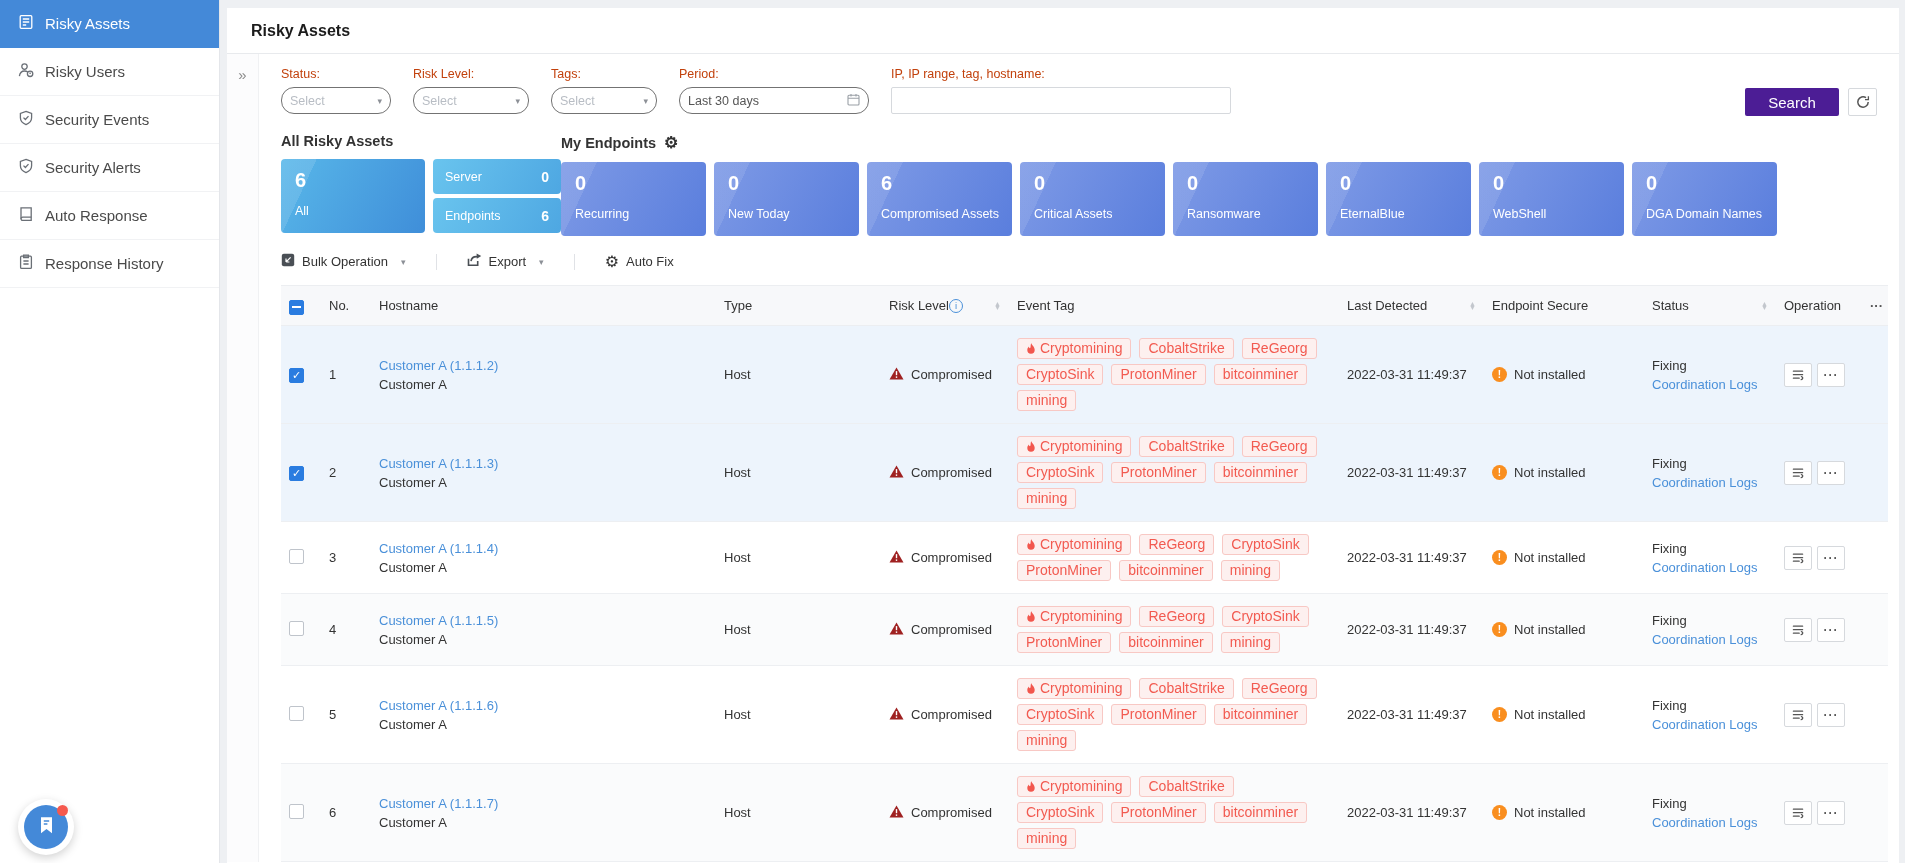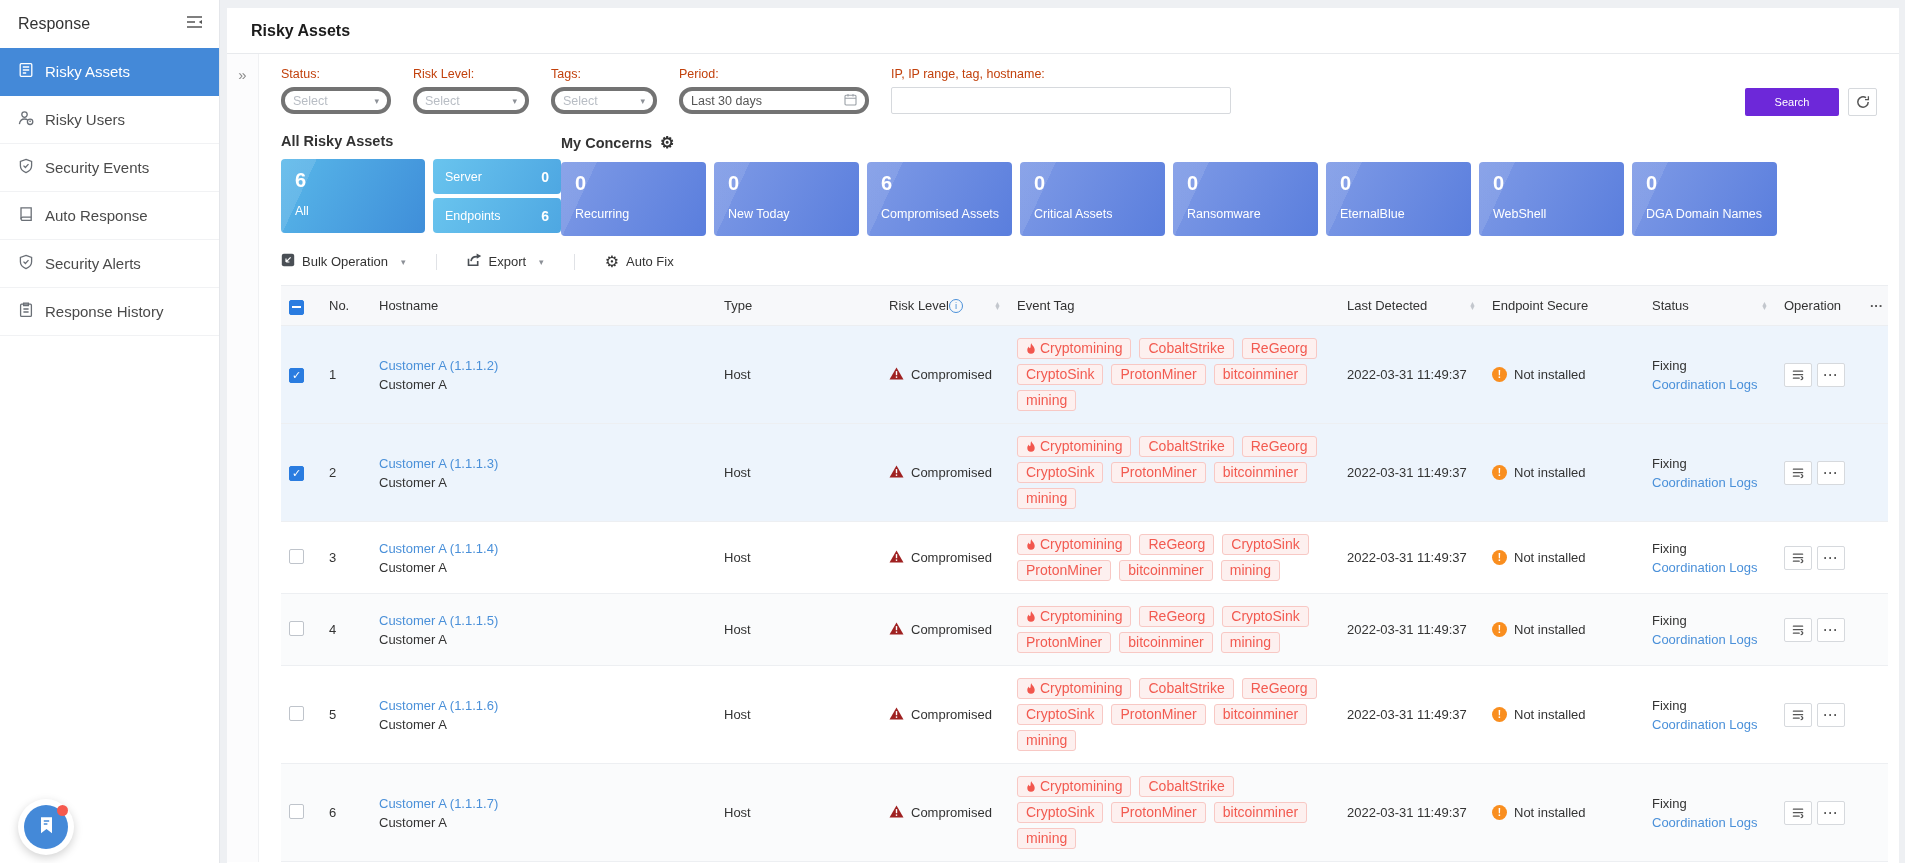--- a/index.html
+++ b/index.html
@@ -42,34 +42,34 @@
   .gutter {
     width: 32px; border-right: 1px solid #f0f1f3; background: #fcfcfd;
     text-align: center; padding-top: 12px;
   }
   .expand-glyph { color: #8c8c8c; font-size: 15px; cursor: pointer; }
   .content { flex: 1; padding: 0 22px; position: relative; overflow: hidden; }
   
   .filters { display: flex; gap: 22px; padding-top: 13px; align-items: flex-start; }
   .fgroup .flabel { font-size: 12.5px; color: #c2410c; margin-bottom: 6px; }
   .control {
-    height: 27px; border: 4px solid #737373; border-radius: 13px; background: #fff;
+    height: 27px; border: 1px solid #737373; border-radius: 13px; background: #fff;
     display: flex; align-items: center; justify-content: space-between;
     padding: 0 8px; font-size: 12.5px; cursor: pointer;
   }
   .control .ph { color: #b8bdc4; }
   .control .val { color: #555; }
   .caret { color: #8c9096; font-size: 9px; margin-left: 6px; }
   .w-status { width: 110px; } .w-risk { width: 116px; } .w-tags { width: 106px; }
   .w-period { width: 190px; } 
   .ip-input { width: 340px; height: 27px; border: 1px solid #d6d9dd; border-radius: 2px; padding: 0 8px; font-size: 12.5px; font-family: "Liberation Sans", sans-serif; }
   .search-zone { margin-left: auto; display: flex; gap: 9px; align-items: flex-end; padding-top: 21px; }
   .search-btn {
-    width: 94px; height: 28px; background: #6d28d9; color: #fff; border: none;
-    border-radius: 2px; font-size: 11px; cursor: pointer; font-family: "Liberation Sans", sans-serif;
+    width: 94px; height: 28px; background: #4c1d95; color: #fff; border: none;
+    border-radius: 2px; font-size: 15px; cursor: pointer; font-family: "Liberation Sans", sans-serif;
   }
   .refresh-btn {
     width: 29px; height: 28px; border: 1px solid #d6d9dd; border-radius: 2px;
     background: #fff; display: flex; align-items: center; justify-content: center; cursor: pointer;
   }
   
   .stats { display: flex; margin-top: 17px; }
   .stats h3 { font-size: 14.5px; color: #333; font-weight: bold; margin-bottom: 10px; display: flex; align-items: center; gap: 8px; }
   .gear-glyph { font-size: 16px; color: #333; cursor: pointer; }
   .cards-row { display: flex; gap: 8px; }
@@ -158,29 +158,20 @@
   .float-chat .inner {
     width: 44px; height: 44px; border-radius: 50%; background: #4489d8; position: relative;
     display: flex; align-items: center; justify-content: center;
   }
   .red-dot { position: absolute; top: 0; right: 0; width: 11px; height: 11px; border-radius: 50%; background: #f5594e; }
 </style>
 </head>
 <body>
 
 <div class="sidebar">
-  <div class="sidebar-header">
-    <span>Response</span>
-    <span>
-      <svg width="17" height="14" viewBox="0 0 17 14" fill="none" stroke="#555" stroke-width="1.5">
-          <path d="M1 2h15M1 7h8M1 12h15"></path>
-          <path d="M16 5l-3.2 2 3.2 2" fill="#555" stroke="none"></path>
-        </svg>
-    </span>
-  </div>
   <div class="side-item active">
     <span><svg width="16" height="16" viewBox="0 0 16 16" fill="none" stroke="currentColor" stroke-width="1.3">
           <rect x="2.2" y="1.7" width="11.6" height="12.6" rx="1"></rect>
           <path d="M4.8 5h6.4M4.8 8h6.4M4.8 11h3.4"></path>
         </svg></span>
     <span>Risky Assets</span>
   </div>
   <div class="side-item">
     <span><svg width="16" height="16" viewBox="0 0 16 16" fill="none" stroke="currentColor" stroke-width="1.3">
           <circle cx="6.5" cy="4.6" r="2.7"></circle>
@@ -192,31 +183,31 @@
   </div>
   <div class="side-item">
     <span><svg width="16" height="16" viewBox="0 0 16 16" fill="none" stroke="currentColor" stroke-width="1.3">
           <path d="M8 1.4 13.6 3.4v4.4c0 3.6-2.6 5.7-5.6 6.8-3-1.1-5.6-3.2-5.6-6.8V3.4Z"></path>
           <path d="M5.5 7.6l1.9 1.9 3.1-3.4"></path>
         </svg></span>
     <span>Security Events</span>
   </div>
   <div class="side-item">
     <span><svg width="16" height="16" viewBox="0 0 16 16" fill="none" stroke="currentColor" stroke-width="1.3">
+          <path d="M8 1.4 13.6 3.4v4.4c0 3.6-2.6 5.7-5.6 6.8-3-1.1-5.6-3.2-5.6-6.8V3.4Z"></path>
+          <path d="M5.5 7.6l1.9 1.9 3.1-3.4"></path>
+        </svg></span>
+    <span>Security Alerts</span>
+  </div>
+  <div class="side-item">
+    <span><svg width="16" height="16" viewBox="0 0 16 16" fill="none" stroke="currentColor" stroke-width="1.3">
           <path d="M3 1.8h10.2v12.6H4.6A1.6 1.6 0 0 1 3 12.8Z"></path>
           <path d="M3 12.8a1.6 1.6 0 0 1 1.6-1.6h8.6"></path>
         </svg></span>
     <span>Auto Response</span>
-  </div>
-  <div class="side-item">
-    <span><svg width="16" height="16" viewBox="0 0 16 16" fill="none" stroke="currentColor" stroke-width="1.3">
-          <path d="M8 1.4 13.6 3.4v4.4c0 3.6-2.6 5.7-5.6 6.8-3-1.1-5.6-3.2-5.6-6.8V3.4Z"></path>
-          <path d="M5.5 7.6l1.9 1.9 3.1-3.4"></path>
-        </svg></span>
-    <span>Security Alerts</span>
   </div>
   <div class="side-item">
     <span><svg width="16" height="16" viewBox="0 0 16 16" fill="none" stroke="currentColor" stroke-width="1.3">
           <rect x="2.6" y="2.2" width="10.8" height="12.2" rx="1"></rect>
           <path d="M5.6 1.2h4.8v2.4H5.6Z"></path>
           <path d="M5.4 7h5.2M5.4 10h5.2"></path>
         </svg></span>
     <span>Response History</span>
   </div>
 </div>
@@ -293,21 +284,21 @@
               </div>
               <div class="card card-mini">
                 <span>Endpoints</span>
                 <span class="mnum">6</span>
               </div>
             </div>
           </div>
         </div>
         <div>
           <h3>
-            <span>My Concerns</span>
+            <span>My Endpoints</span>
             <span class="gear-glyph">⚙</span>
           </h3>
           <div class="cards-row">
   <div class="card card-concern">
     <div class="card-num">0</div>
     <div class="card-lbl">Recurring</div>
   </div>
 
   <div class="card card-concern">
     <div class="card-num">0</div>

